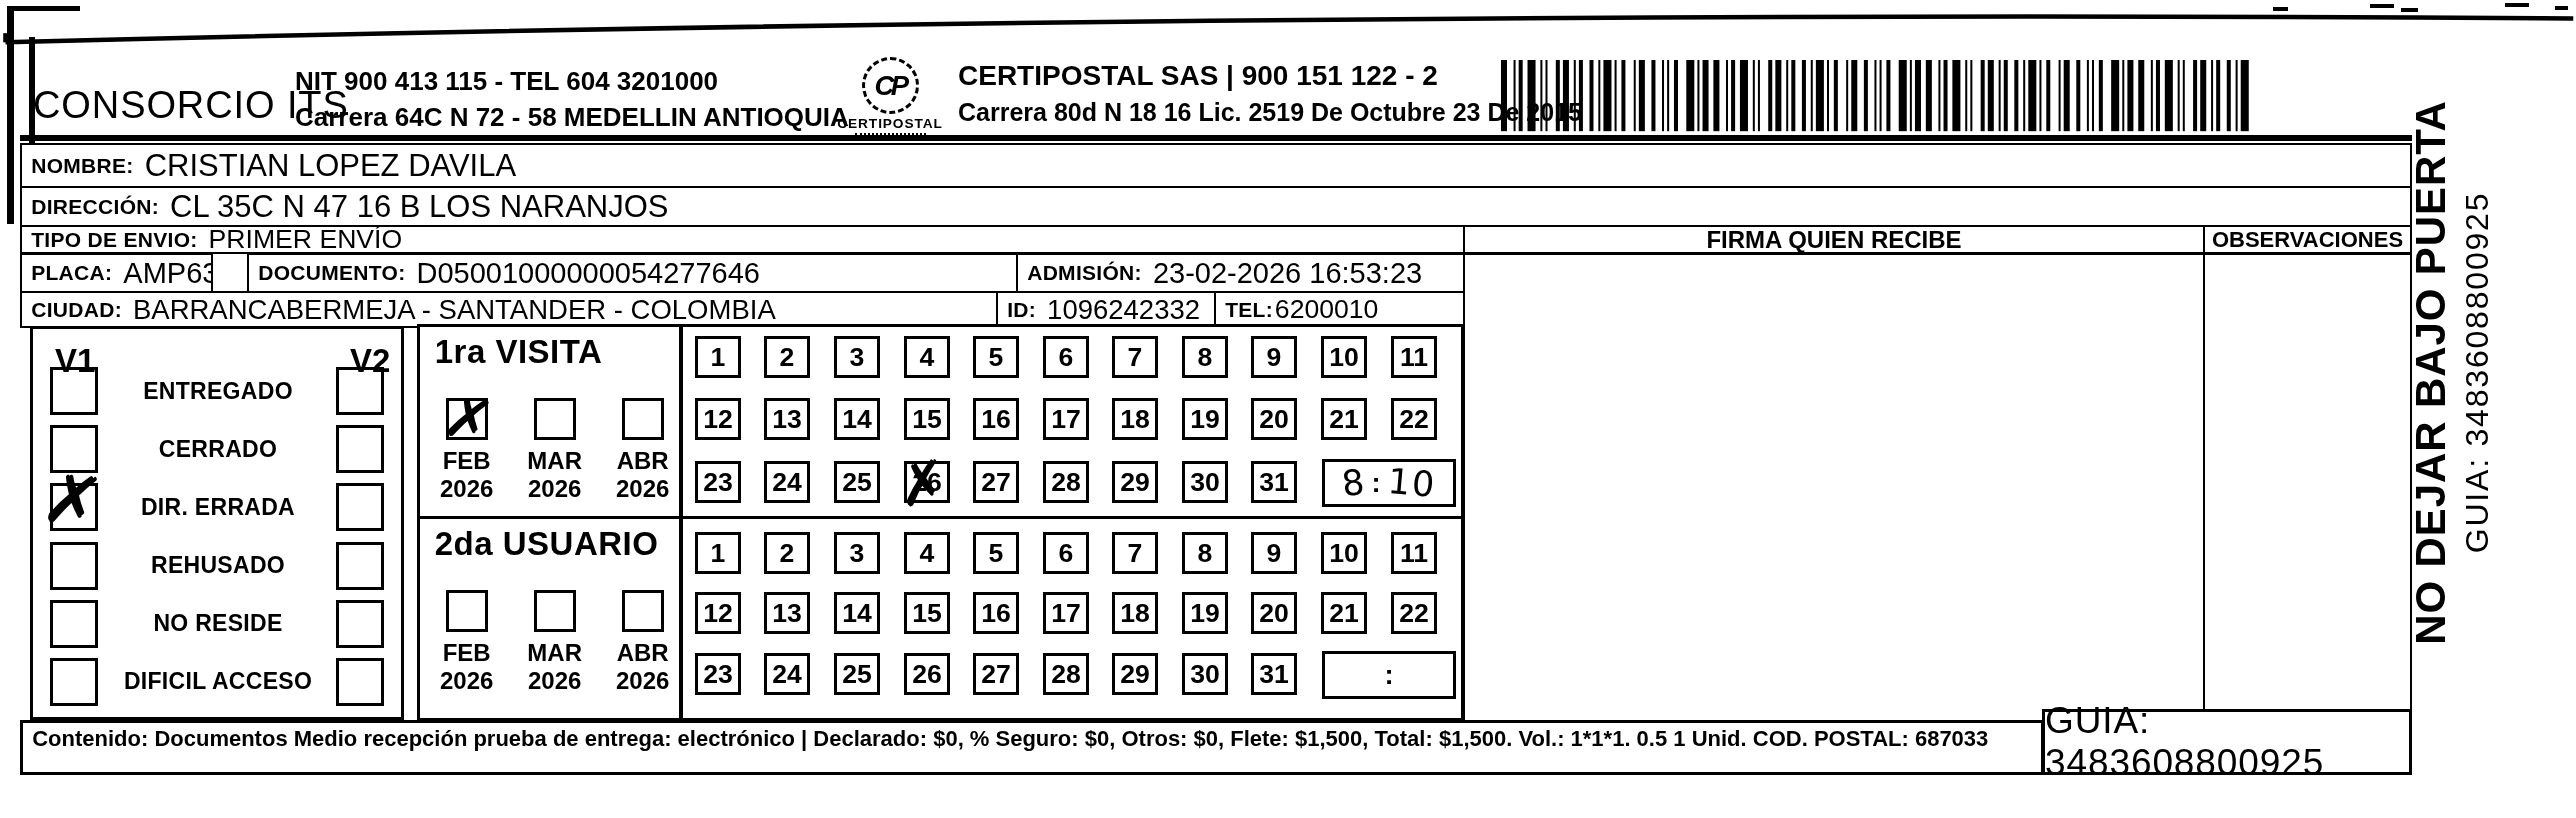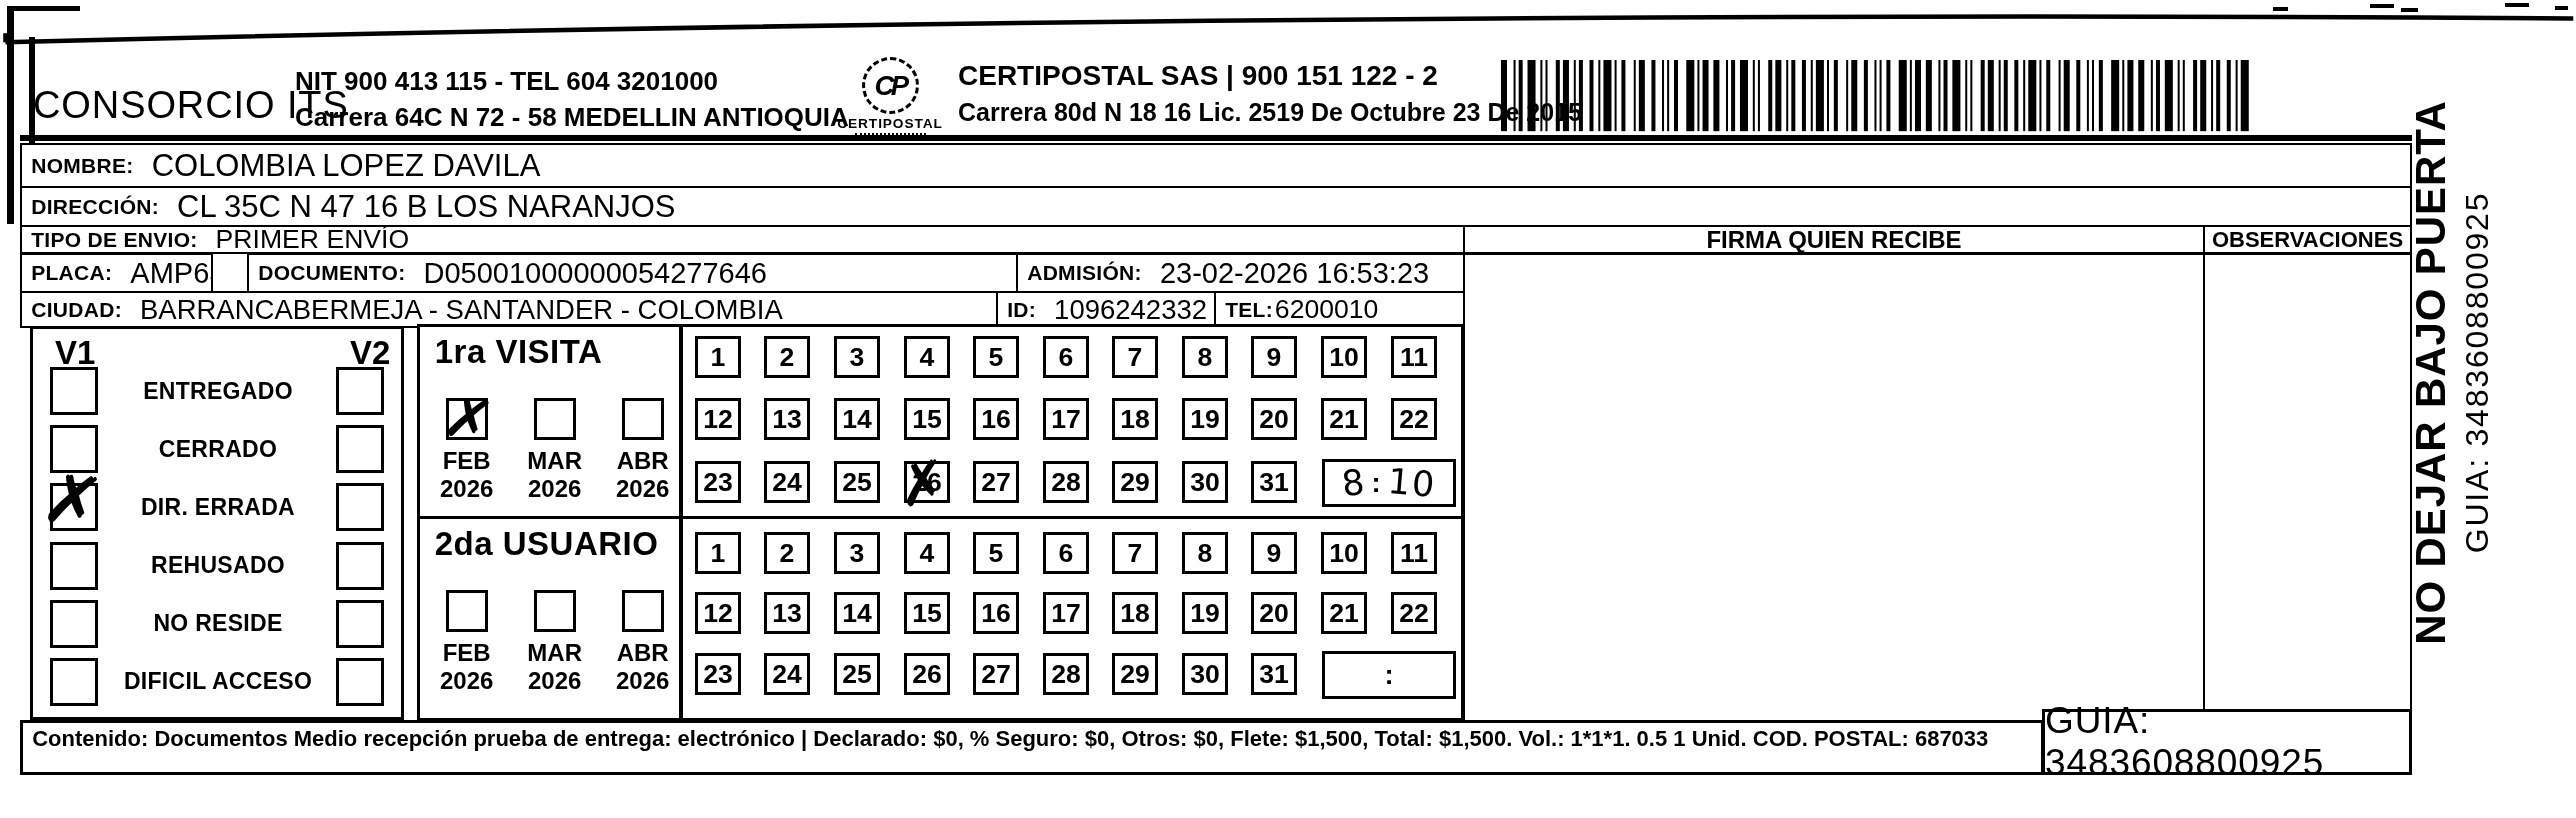--- a/index.html
+++ b/index.html
@@ -26,30 +26,30 @@
   .logo-tag { margin:1.8px auto 0; width:71px; border-top:2.7px dotted #000; }
   .carrier-info { position:absolute; left:958px; top:60px; }
   .carrier-line1 { font-size:28px; font-weight:700; }
   .carrier-line2 { font-size:25px; font-weight:700; margin-top:5.5px; }
   .barcode { position:absolute; left:1498px; top:60px; width:756px; height:73px; }
   .header-divider { position:absolute; left:20px; top:135px; width:2392px; height:6.4px; background:#000; }
 
   
   .cell {
     position:absolute; border:2.7px solid #000; background:#fff;
-    display:flex; align-items:center; padding:0 9.2px; gap:18px; overflow:hidden;
+    display:flex; align-items:center; padding:0 9.2px; gap:11px; overflow:hidden;
   }
   .lbl { font-weight:700; font-size:21px; letter-spacing:0.3px; white-space:nowrap; }
   .val { font-size:29px; white-space:nowrap; }
   .val-lg { font-size:31px; }
   .hdr-cell { justify-content:center; font-weight:700; }
 
   
   .v-panel { position:absolute; left:30px; top:326px; width:374px; height:394px; border:3.7px solid #000; }
-  .v-head { position:absolute; top:5px; font-size:33px; font-weight:700;text-align:center; }
+  .v-head { position:absolute; top:13px; font-size:33px; font-weight:700;text-align:center; }
   #status-rows { position:absolute; left:16.5px; top:37px; width:337px; display:flex; flex-direction:column; gap:8.2px; }
   .status-row { display:grid; grid-template-columns:51px 1fr 51px; align-items:center; height:50px; }
   .status-label { text-align:center; font-size:23px; font-weight:700; letter-spacing:0.3px; }
   .cbx { width:48px; height:48px; border:3.7px solid #000; position:relative; display:inline-block; }
   .cbx.checked::after {
     content:"\2717"; position:absolute; left:-9.2px; top:-27.5px; font-size:71px;
     font-family:"DejaVu Sans", sans-serif; transform:rotate(10deg); font-weight:400;
   }
 
   
@@ -221,21 +221,21 @@
       <rect x="780.2000000000003" y="0" width="2.2" height="78" fill="#000"></rect>
       <rect x="785.8000000000003" y="0" width="4.4" height="78" fill="#000"></rect>
       <rect x="797.4000000000003" y="0" width="4.4" height="78" fill="#000"></rect>
       <rect x="807.1000000000004" y="0" width="2.2" height="78" fill="#000"></rect>
       <rect x="812.7000000000004" y="0" width="8.8" height="78" fill="#000"></rect>
     </svg>
   <div class="header-divider"></div>
 
   <div class="cell" style="left:20px; top:143px; width:2392px; height:45px;">
     <span class="lbl">NOMBRE:</span>
-    <span class="val val-lg">COLOMBIA LOPEZ DAVILA</span>
+    <span class="val val-lg">CRISTIAN LOPEZ DAVILA</span>
   </div>
   <div class="cell" style="left:20px; top:186px; width:2392px; height:41px;">
     <span class="lbl">DIRECCIÓN:</span>
     <span class="val val-lg">CL 35C N 47 16 B LOS NARANJOS</span>
   </div>
   <div class="cell" style="left:20px; top:225px; width:1445px; height:29px; ">
     <span class="lbl">TIPO DE ENVIO:</span>
     <span class="val" style="font-size:26.6px;">PRIMER ENVÍO</span>
   </div>
   <div class="cell hdr-cell" style="left:1463px; top:225px; width:742px; height:29px; font-size:24px;">FIRMA QUIEN RECIBE</div>

